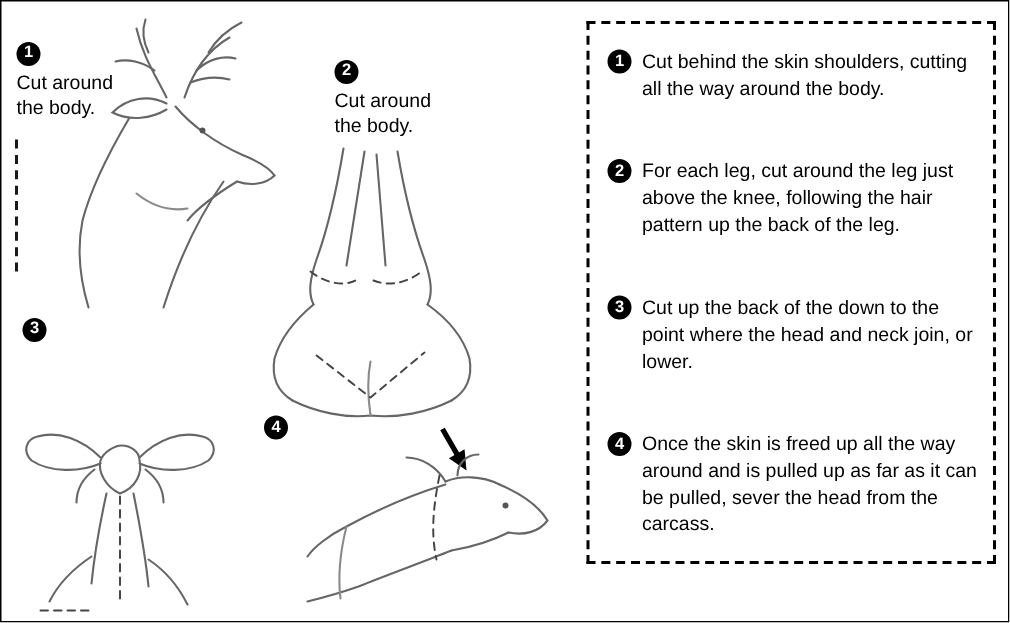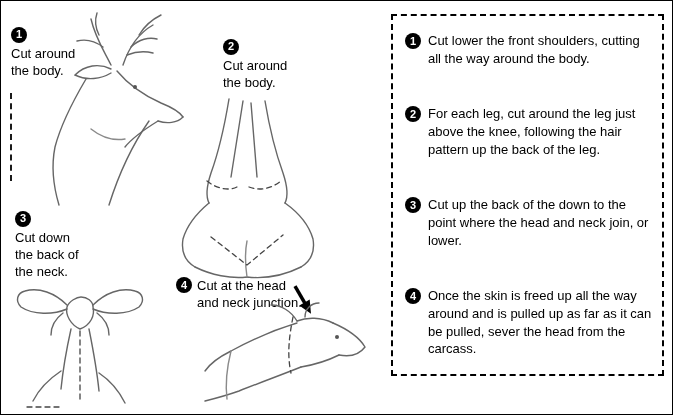--- a/index.html
+++ b/index.html
@@ -113,23 +113,20 @@
     </g>
     <g fill="none" stroke="#444" stroke-width="1.3" stroke-dasharray="5 4" stroke-linecap="round">
       <path d="M36,88 C46,96 58,98 66,94"></path>
       <path d="M78,94 C88,98 100,96 110,88"></path>
       <path d="M40,144 L76,172 L112,142"></path>
     </g>
   </svg>
 
   <div class="annot" style="left:14px; top:208px; width:86px;">
     <span class="badge">3</span>
-    <div class="annot-text">Cut down
-the back of
-the neck.</div>
   </div>
 
   <svg class="sketch" style="left:6px; top:270px;" width="165" height="140" viewBox="0 0 165 140">
     <g fill="none" stroke="#666" stroke-width="1.4" stroke-linecap="round">
       <path d="M60,34 C48,22 32,16 18,20 C10,22 8,30 14,36 C26,44 46,44 60,38"></path>
       <path d="M86,34 C98,22 114,16 128,20 C136,22 138,30 132,36 C120,44 100,44 86,38"></path>
       <path d="M60,36 C62,30 70,26 74,26 C80,26 86,30 86,36 C88,44 84,54 73,58 C64,54 58,44 60,36"></path>
       <path d="M56,42 C48,48 44,56 44,64"></path>
       <path d="M90,42 C98,48 102,56 102,64"></path>
       <path d="M64,58 C60,76 56,98 54,118"></path>
@@ -138,22 +135,20 @@
       <path d="M92,102 C104,110 112,120 118,132"></path>
     </g>
     <g fill="none" stroke="#444" stroke-width="1.3" stroke-dasharray="5 4" stroke-linecap="round">
       <path d="M73,60 L73,132"></path>
       <path d="M20,136 L56,136"></path>
     </g>
   </svg>
 
   <div class="annot annot-inline" style="left:175px; top:276px; width:132px;">
     <span class="badge">4</span>
-    <div class="annot-text">Cut at the head
-and neck junction.</div>
   </div>
 
   <div class="arrow-wrap">
     <svg width="30" height="40" viewBox="0 0 30 40">
       <g transform="translate(8,3) rotate(-30)">
         <line x1="0" y1="0" x2="0" y2="22" stroke="#000" stroke-width="3.5"></line>
         <polygon points="-6,19 6,19 0,32" fill="#000"></polygon>
       </g>
     </svg>
   </div>
@@ -172,21 +167,21 @@
     </g>
     <g fill="none" stroke="#444" stroke-width="1.3" stroke-dasharray="5 4" stroke-linecap="round">
       <path d="M92,18 C88,38 86,56 90,74"></path>
     </g>
   </svg>
 
   <div class="panel">
 
     <div class="instr-item">
       <span class="badge">1</span>
-      <div class="instr-text">Cut lower the front shoulders, cutting all the way around the body.</div>
+      <div class="instr-text">Cut behind the skin shoulders, cutting all the way around the body.</div>
     </div>
 
     <div class="instr-item">
       <span class="badge">2</span>
       <div class="instr-text">For each leg, cut around the leg just above the knee, following the hair pattern up the back of the leg.</div>
     </div>
 
     <div class="instr-item">
       <span class="badge">3</span>
       <div class="instr-text">Cut up the back of the down to the point where the head and neck join, or lower.</div>

